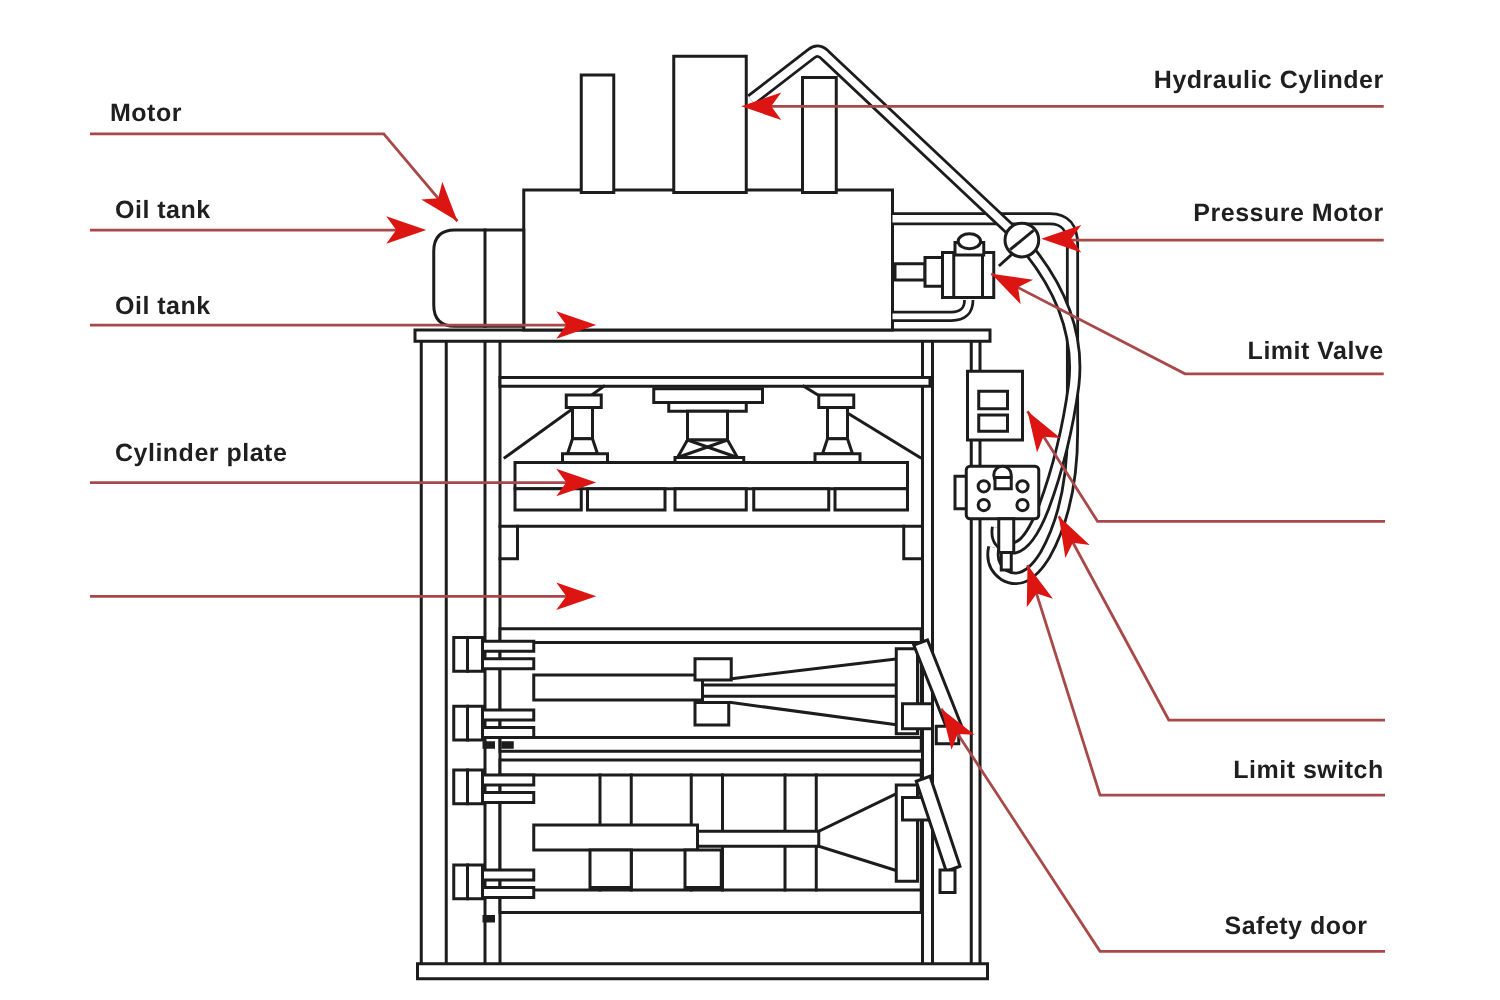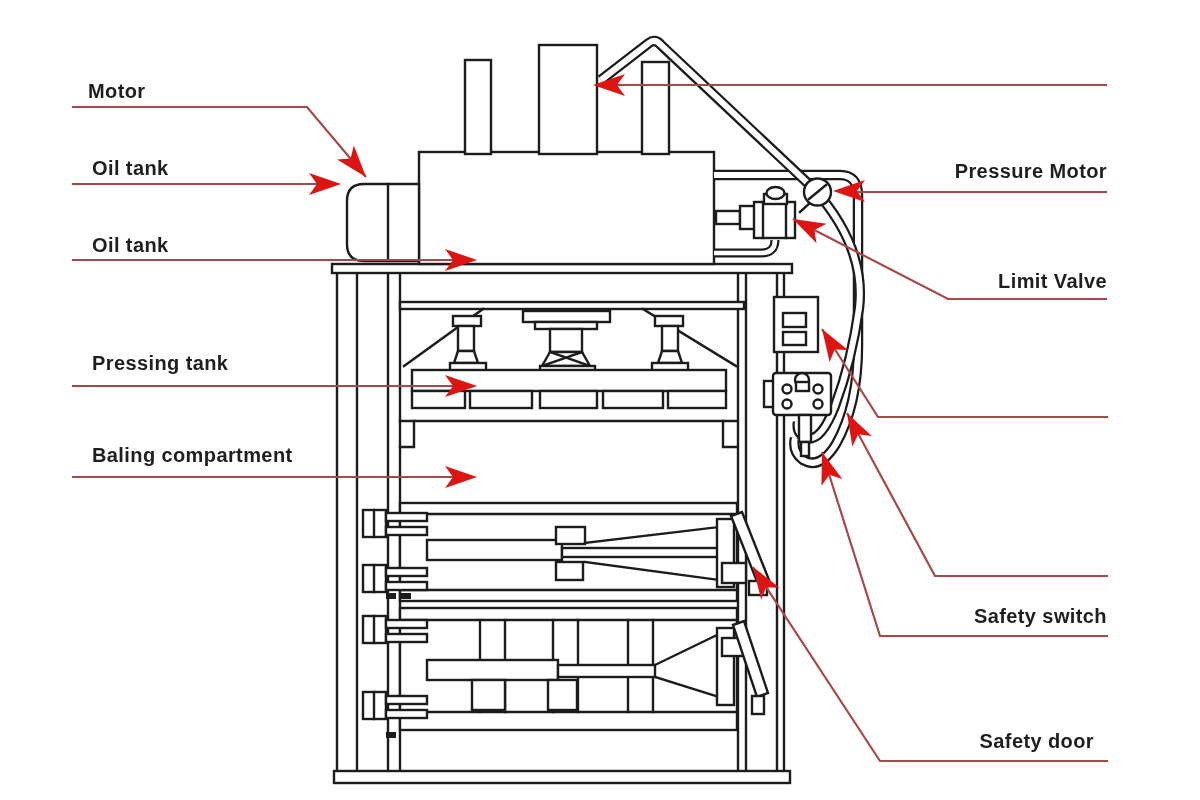--- a/index.html
+++ b/index.html
@@ -224,20 +224,20 @@
       <polygon class="ah" points="0,0 -32,-11 -24,0 -32,11" transform="translate(822,329) rotate(238)"></polygon>
       <polygon class="ah" points="0,0 -32,-11 -24,0 -32,11" transform="translate(847,413) rotate(242)"></polygon>
       <polygon class="ah" points="0,0 -32,-11 -24,0 -32,11" transform="translate(822,452) rotate(252)"></polygon>
       <polygon class="ah" points="0,0 -32,-11 -24,0 -32,11" transform="translate(753,567) rotate(237)"></polygon>
     </g>
   </svg>
 
   <div class="lbl" style="left:88px;top:80px">Motor</div>
   <div class="lbl" style="left:92px;top:157px">Oil tank</div>
   <div class="lbl" style="left:92px;top:234px">Oil tank</div>
-  <div class="lbl" style="left:92px;top:352px">Pressing tank</div>
-  <div class="lbl" style="left:92px;top:444px">Baling compartment</div>
-
+  <div class="lbl" style="left:92px;top:352px">Cylinder plate</div>
+
+  <div class="lbl right" style="right:93px;top:53px">Hydraulic Cylinder</div>
   <div class="lbl right" style="right:93px;top:160px">Pressure Motor</div>
   <div class="lbl right" style="right:93px;top:270px">Limit Valve</div>
-  <div class="lbl right" style="right:93px;top:605px">Safety switch</div>
+  <div class="lbl right" style="right:93px;top:605px">Limit switch</div>
   <div class="lbl right" style="right:106px;top:730px">Safety door</div>
 </div>
 
 </body></html>

